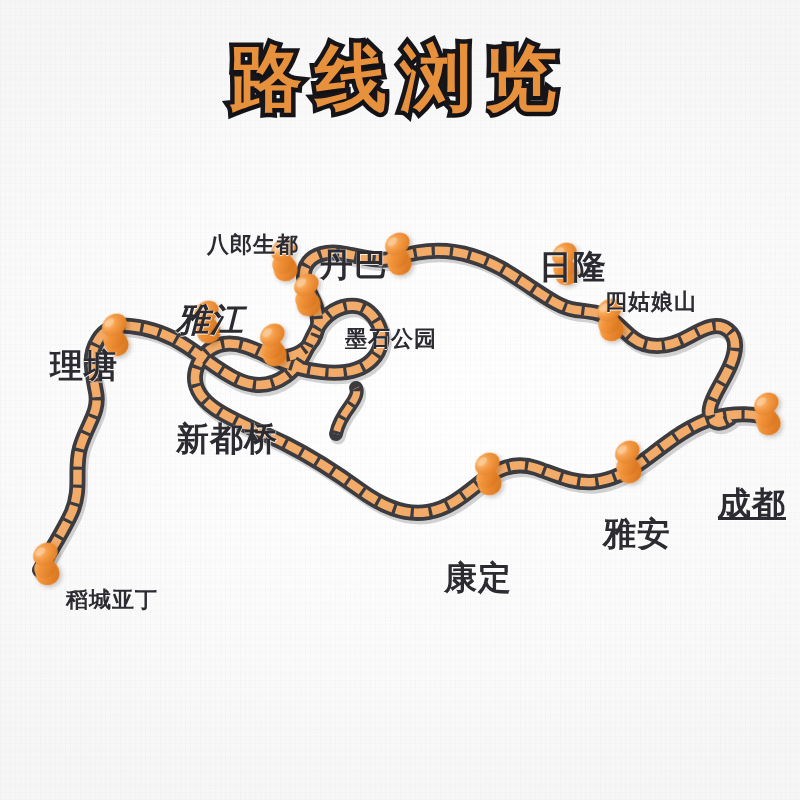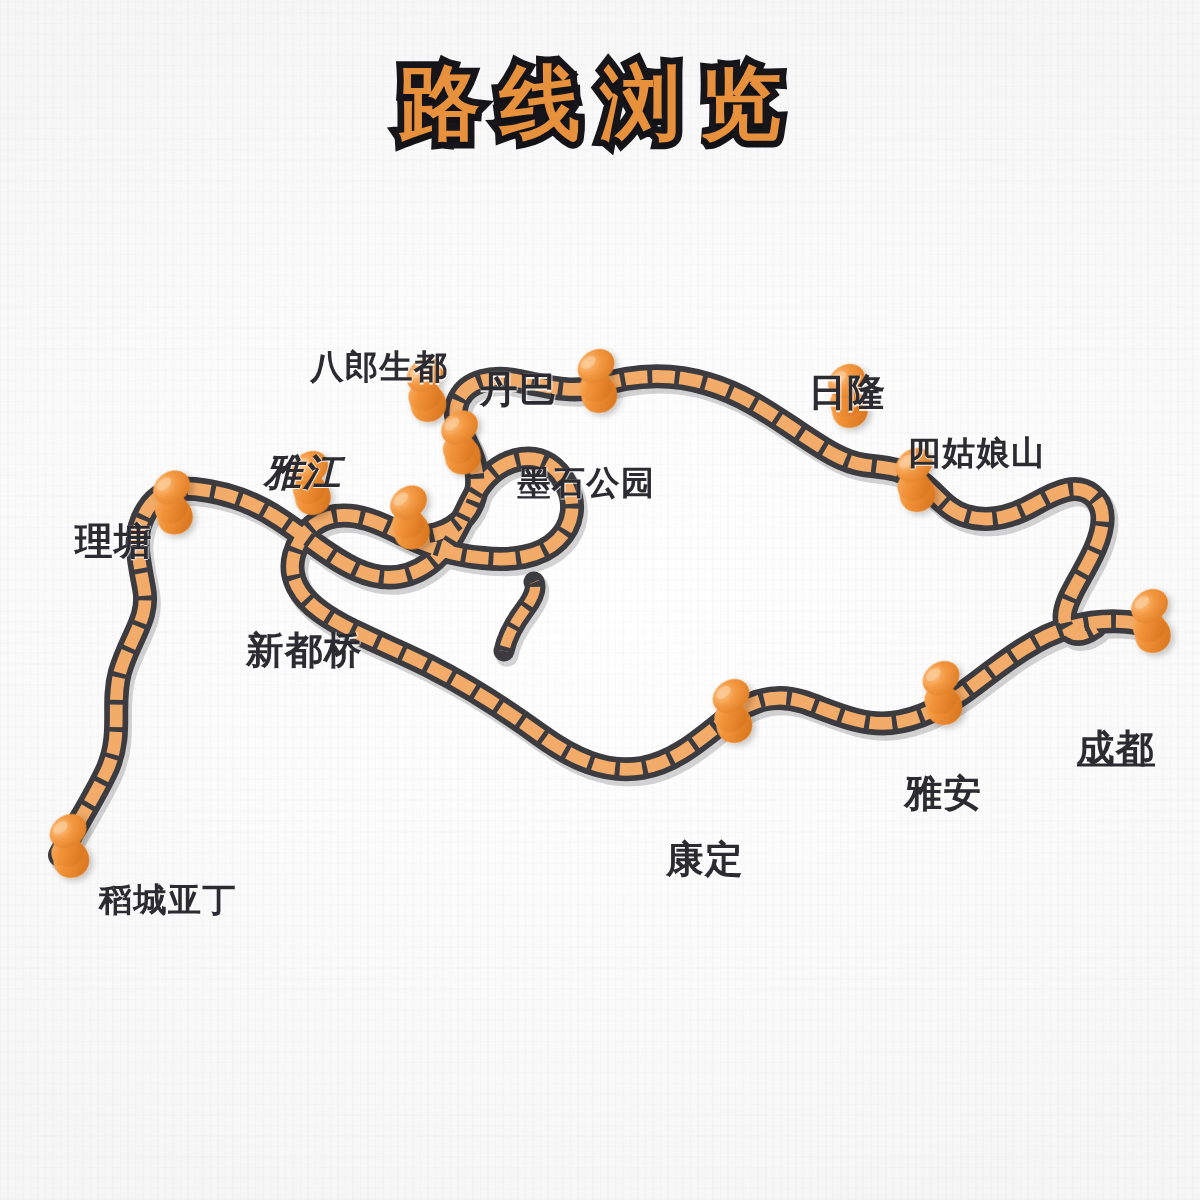--- a/index.html
+++ b/index.html
@@ -27,40 +27,40 @@
   }
   
   #title-wrap{
     position:absolute;left:0;top:42px;width:800px;
     text-align:center;
     z-index:30;
   }
   #title{
     display:inline-block;
     font-family:"DejaVu Sans","Liberation Sans",sans-serif;
-    font-size:54px;
+    font-size:72px;
     font-weight:bold;
     letter-spacing:13px;
     line-height:1;
     color:#e8913c;
     -webkit-text-stroke:9px #15151a;
     paint-order:stroke fill;
     text-shadow:0 4px 0 rgba(0,0,0,0.12);
   }
   
   #map{
     position:absolute;left:0;top:0;width:800px;height:800px;
   }
   #map svg{display:block;width:800px;height:800px;}
 
   
   .lbl{
     position:absolute;
     font-family:"DejaVu Sans","Liberation Sans",sans-serif;
-    font-size:25px;
+    font-size:33px;
     font-weight:bold;
     color:#2b2b31;
     white-space:nowrap;
     letter-spacing:1px;
     z-index:25;
     text-shadow:0 1px 0 rgba(255,255,255,0.85),
                 1px 0 0 rgba(255,255,255,0.5);
     transform-origin:left center;
   }
   .lbl.sm{font-size:22px;}
@@ -255,22 +255,22 @@
           </g>
         </g>
     </svg>
   </div>
 
   <div id="label-layer">
       <div class="lbl" style="left: 50px; top: 344px; font-family: Liberation Serif, serif;">理塘</div>
       <div class="lbl" style="left: 176px; top: 298px; font-style: italic;">雅江</div>
       <div class="lbl sm" style="left: 207px; top: 230px;">八郎生都</div>
       <div class="lbl" style="left: 320px; top: 243px;">丹巴</div>
-      <div class="lbl" style="left: 164px; top: 417px;">新都桥</div>
-      <div class="lbl sm" style="left: 345px; top: 307px;">墨石公园</div>
+      <div class="lbl" style="left: 176px; top: 417px;">新都桥</div>
+      <div class="lbl sm" style="left: 345px; top: 324px;">墨石公园</div>
       <div class="lbl" style="left: 539px; top: 245px;">日隆</div>
       <div class="lbl sm" style="left: 605px; top: 287px;">四姑娘山</div>
       <div class="lbl" style="left: 718px; top: 482px; text-decoration: underline;">成都</div>
       <div class="lbl" style="left: 581px; top: 512px; margin-left: 22px;">雅安</div>
       <div class="lbl" style="left: 444px; top: 523px; margin-top: 33px;">康定</div>
       <div class="lbl sm" style="left: 66px; top: 585px;">稻城亚丁</div>
     </div>
 
 </div>
 

